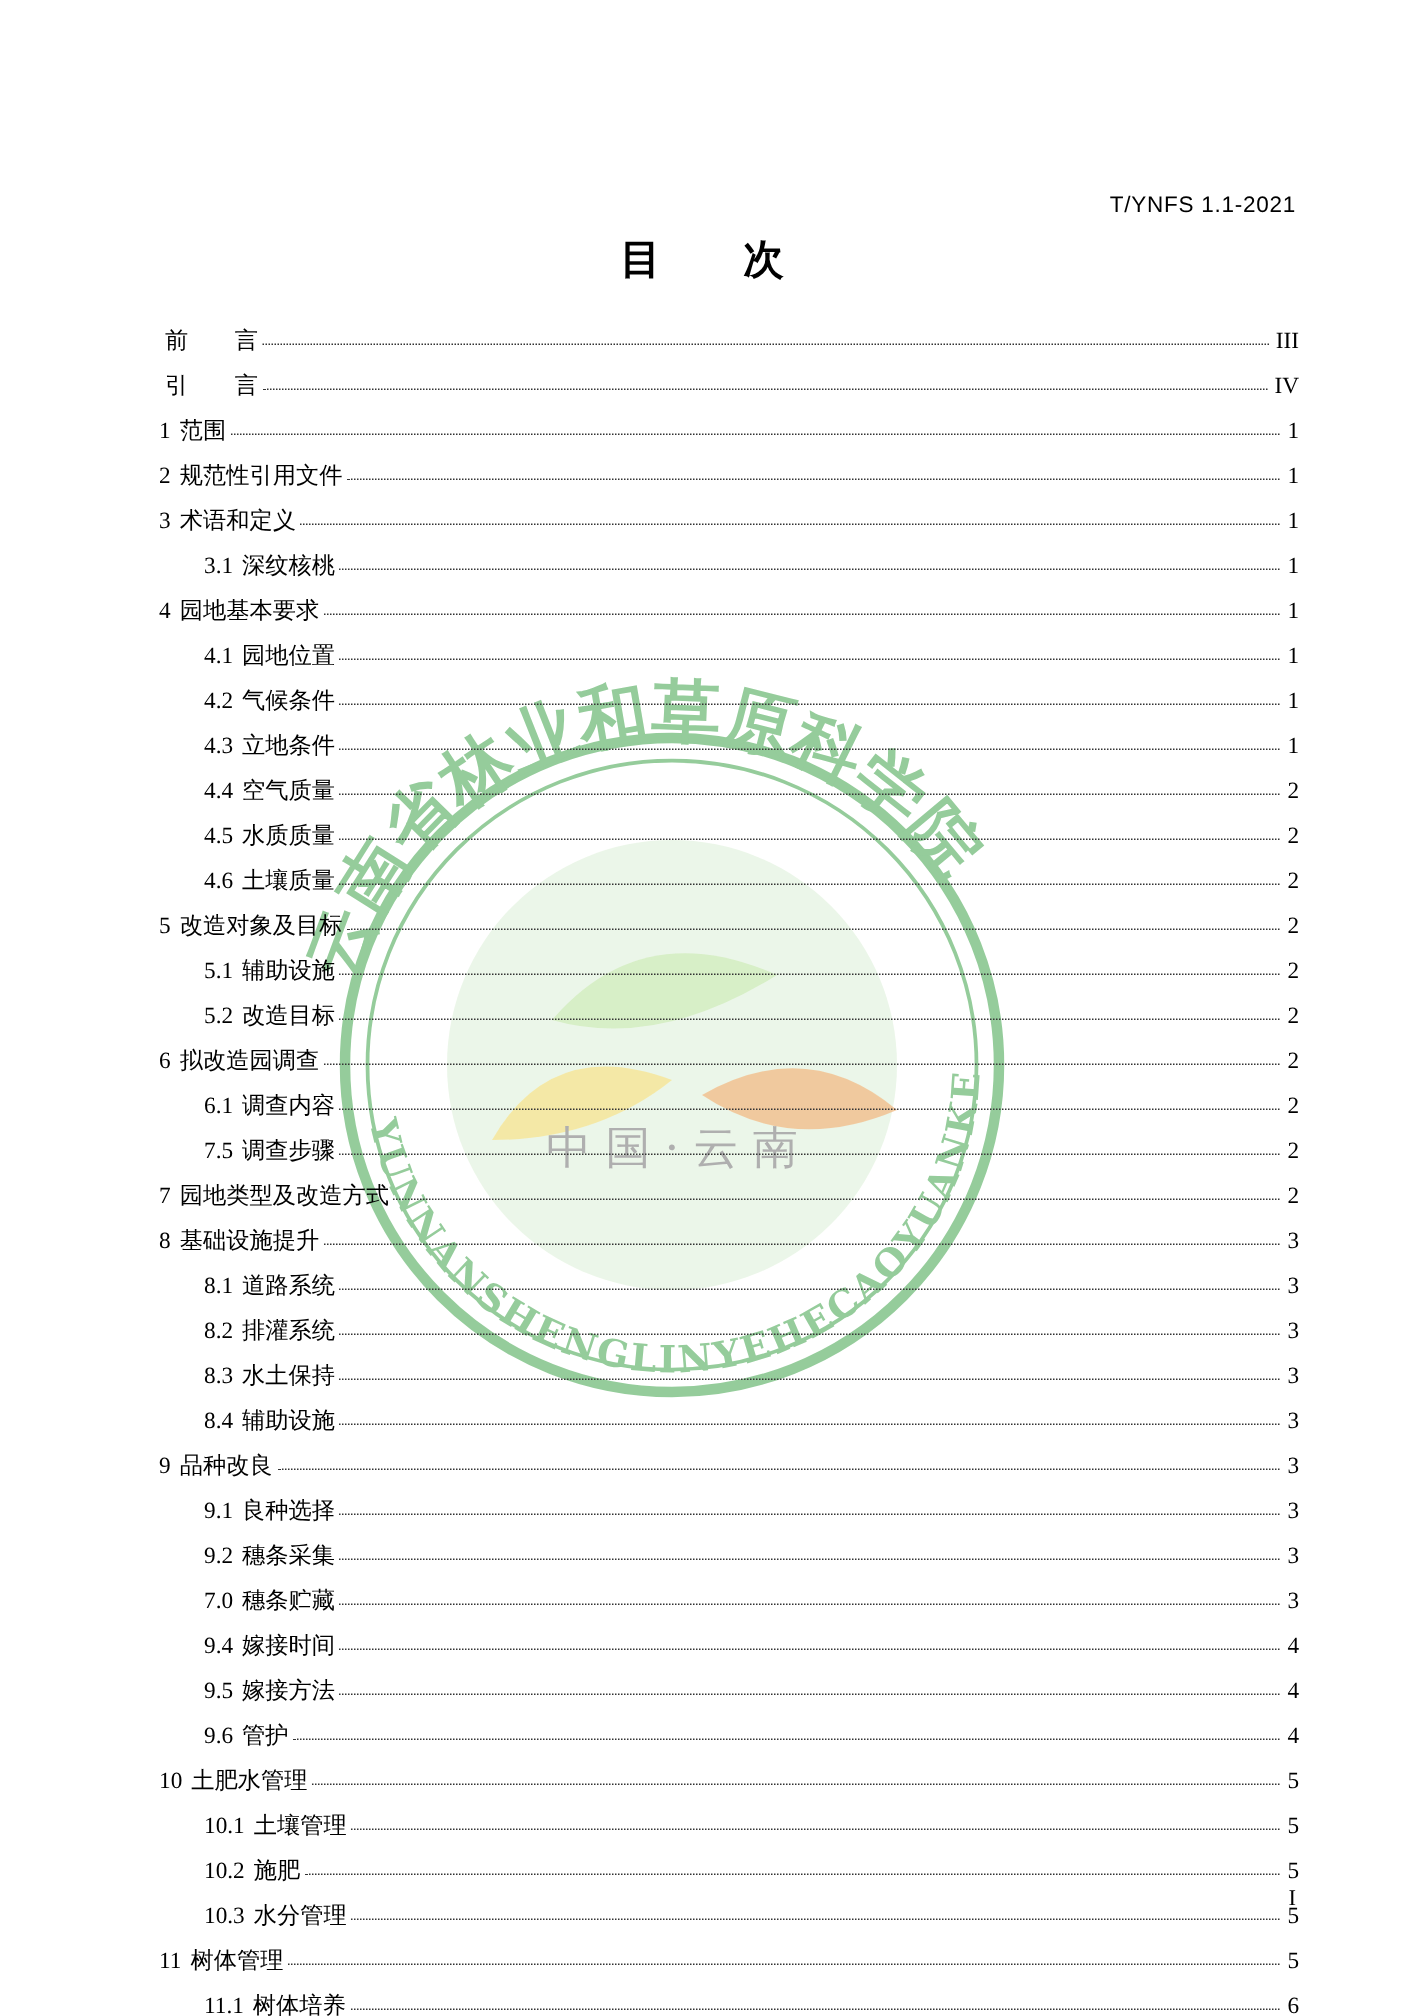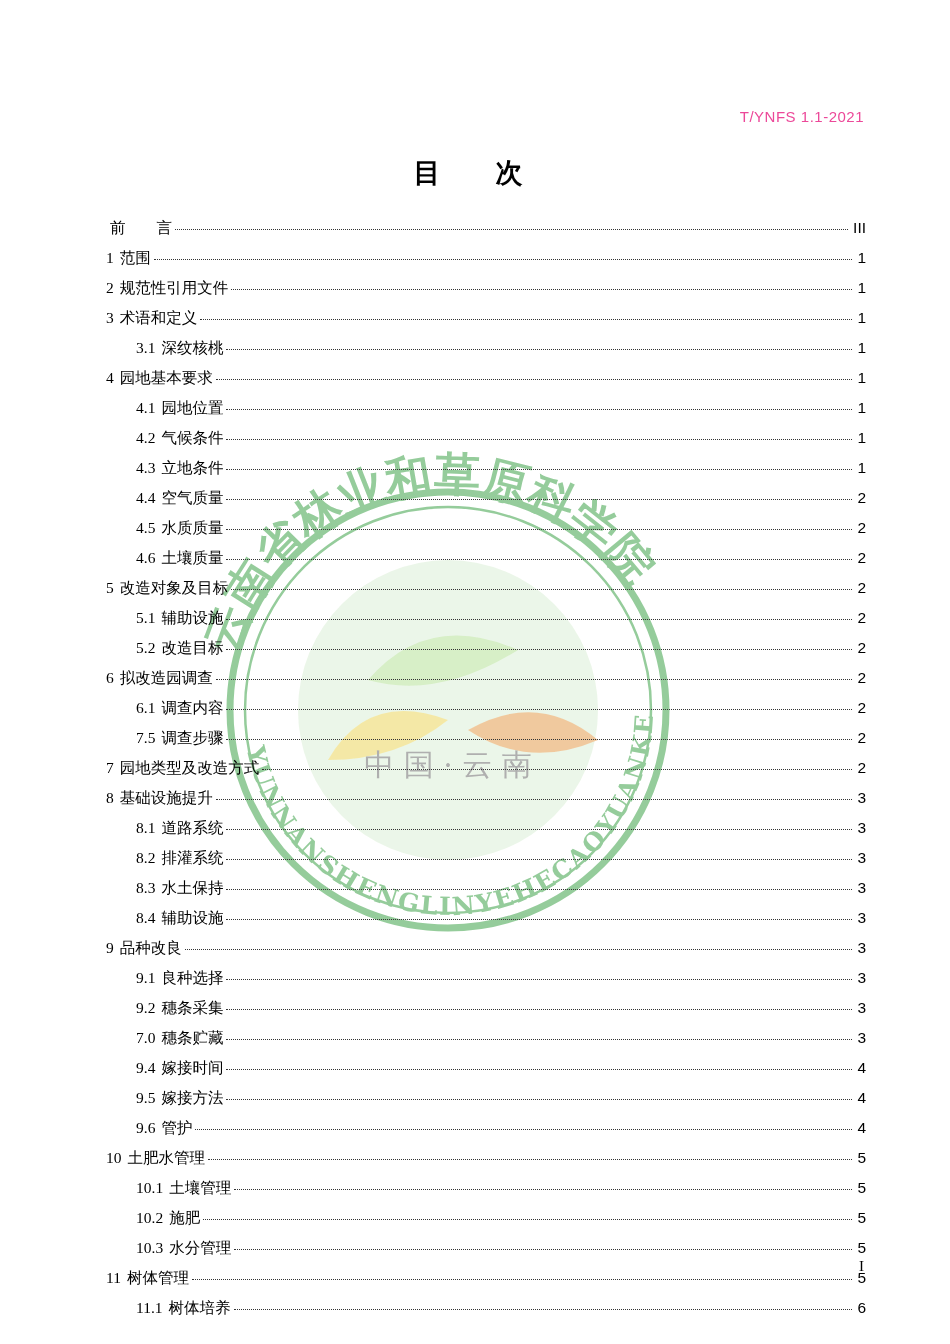--- a/index.html
+++ b/index.html
@@ -28,25 +28,25 @@
     opacity: 0.55;
     z-index: 0;
   }
   .content {
     position: relative;
     z-index: 2;
   }
   .std-no {
     position: absolute;
     right: 86px;
-    top: 108px;
+    top: 128px;
     font-family: "Liberation Sans", sans-serif;
     font-size: 15px;
     letter-spacing: 0.5px;
-    color: #ec4899;
+    color: #000000;
   }
   .doc-title {
     position: absolute;
     top: 155px;
     left: 0;
     width: 950px;
     text-align: center;
     font-family: Liberation Sans, sans-serif;
     font-size: 27px;
     font-weight: bold;
@@ -84,21 +84,21 @@
     margin-right: 6px;
   }
   .t-dots {
     flex: 1 1 auto;
     border-bottom: 1.2px dotted #333;
     margin: 0 3px 5px 3px;
     height: 1px;
     min-width: 10px;
   }
   .t-page {
-    font-family: Liberation Sans, sans-serif;
+    font-family: Liberation Serif, serif;
     font-size: 15.5px;
     padding-left: 2px;
   }
   .footer-page {
     position: absolute;
     right: 86px;
     top: 1258px;
     font-family: "Liberation Serif", serif;
     font-size: 15px;
     color: #000;
@@ -142,20 +142,25 @@
   <div class="content">
     <div class="std-no">T/YNFS 1.1-2021</div>
     <div class="doc-title">目　次</div>
 
     <div class="toc" id="toc-container">
         <div class="toc-row front">
           <span class="t-label">前　　言</span>
           <span class="t-dots"></span>
           <span class="t-page">III</span>
         </div>
+        <div class="toc-row front">
+          <span class="t-label">引　　言</span>
+          <span class="t-dots"></span>
+          <span class="t-page">IV</span>
+        </div>
         <div class="toc-row lvl1">
           <span class="t-num">1</span>
           <span class="t-label">范围</span>
           <span class="t-dots"></span>
           <span class="t-page">1</span>
         </div>
         <div class="toc-row lvl1">
           <span class="t-num">2</span>
           <span class="t-label">规范性引用文件</span>
           <span class="t-dots"></span>

